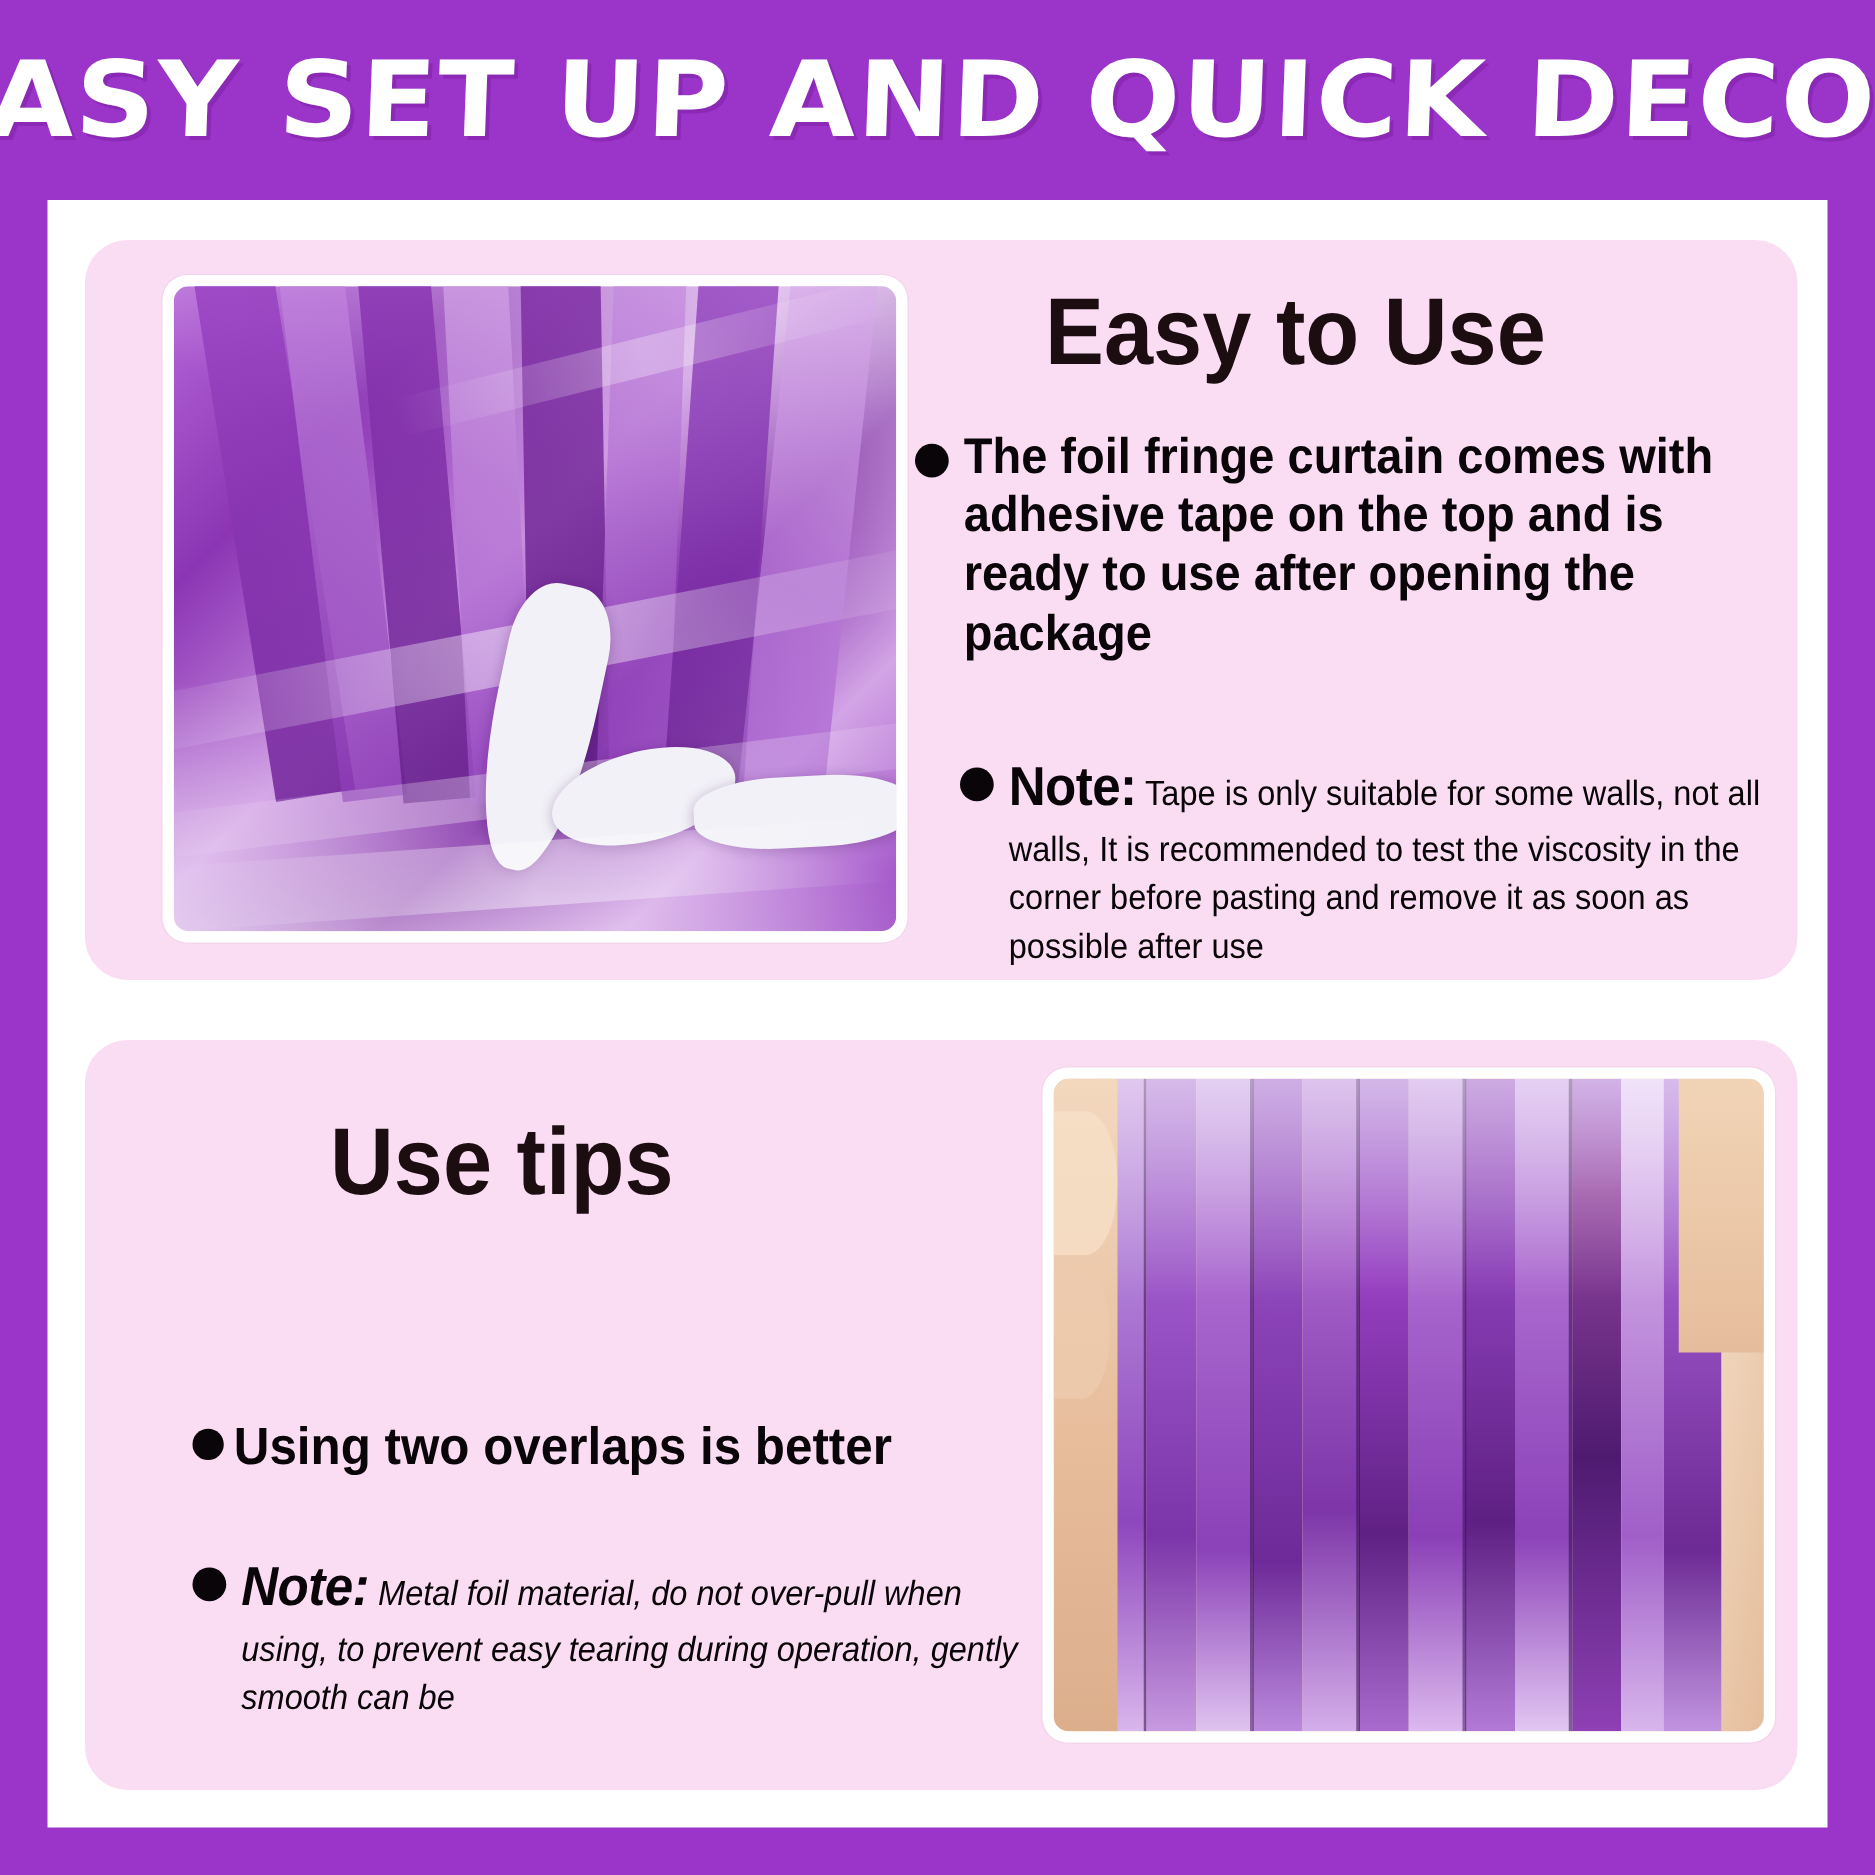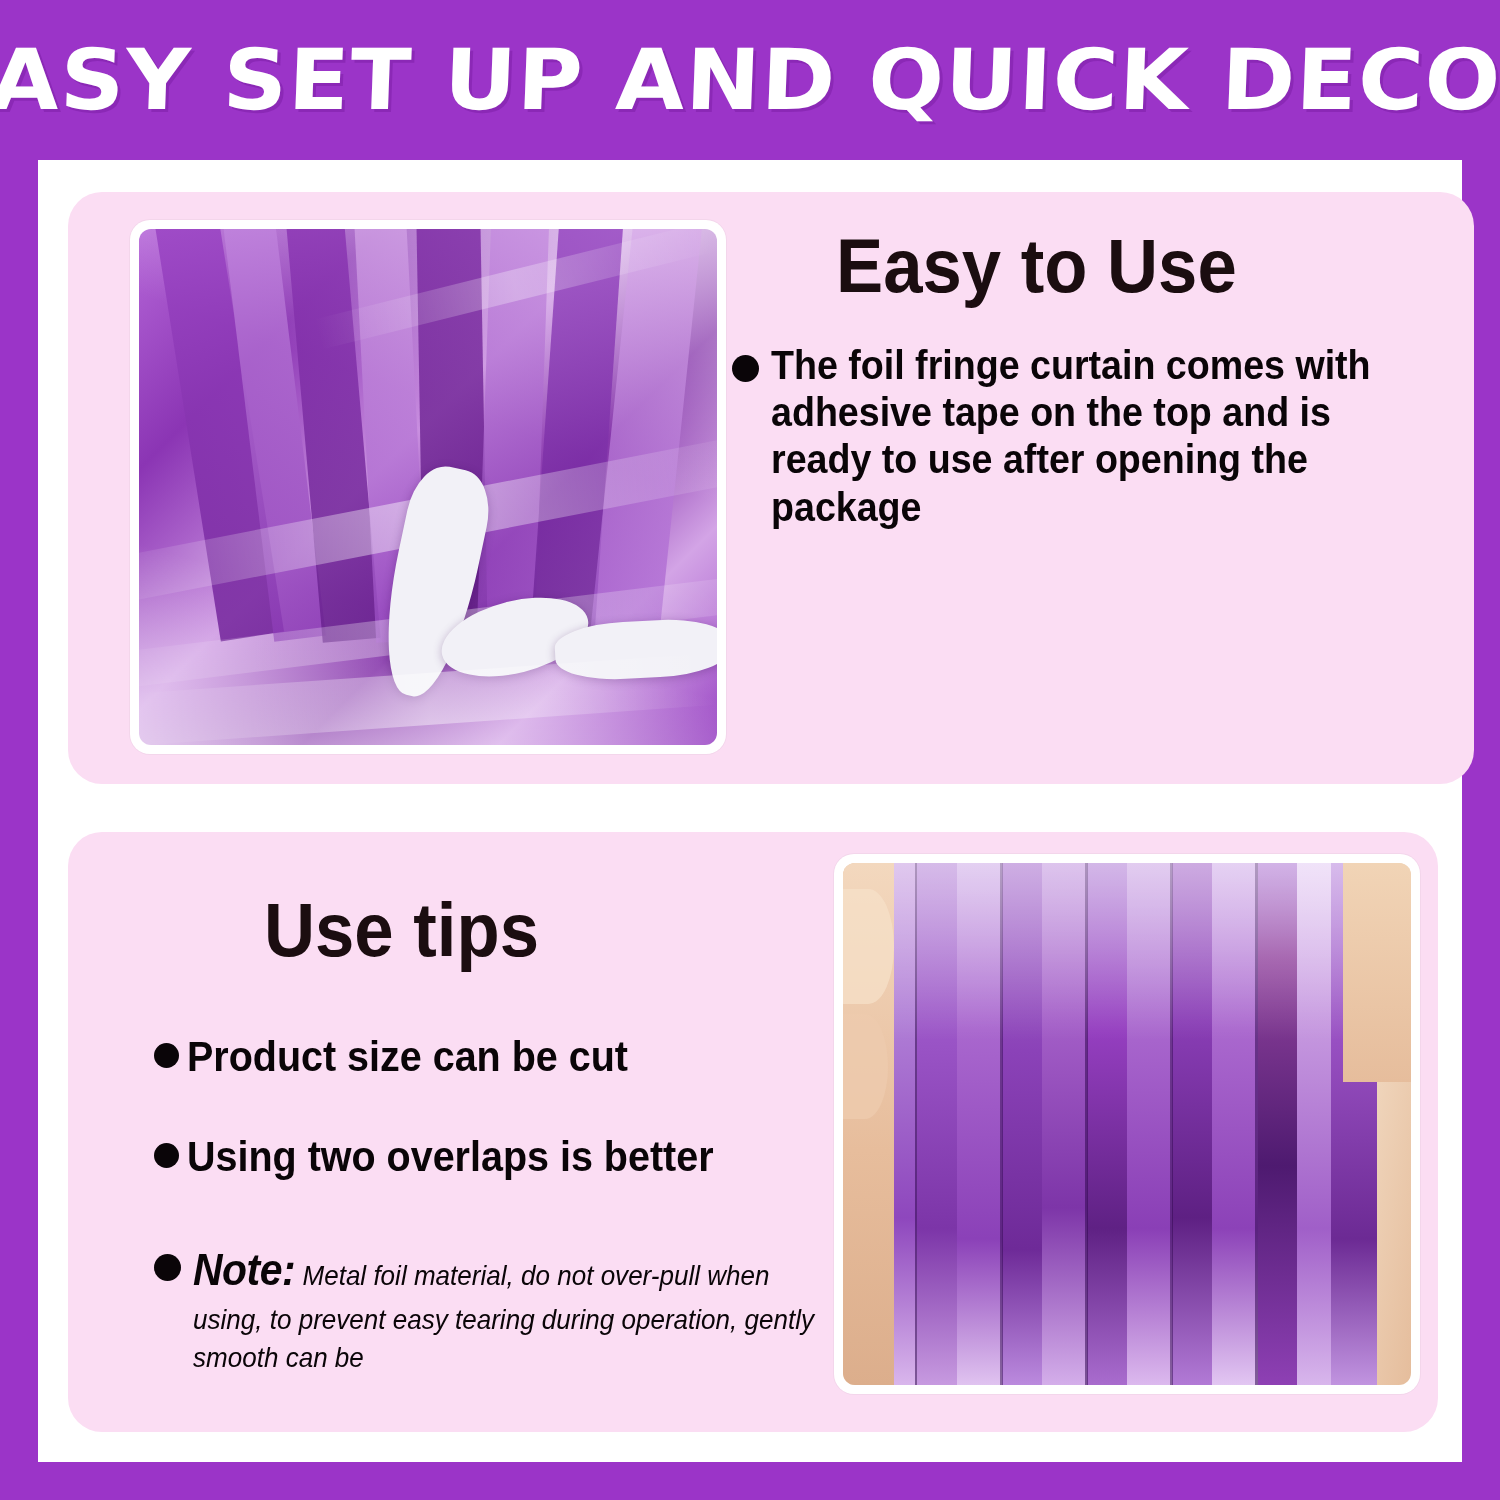--- a/index.html
+++ b/index.html
@@ -61,21 +61,20 @@
   .card {
     position: absolute;
     background: #fbddf3;
     border-radius: 34px;
   }
   #card-easy {
     left: 30px;
     top: 32px;
     width: 1370px;
     height: 592px;
-    padding-left: 36px;
   }
   #card-tips {
     left: 30px;
     top: 672px;
     width: 1370px;
     height: 600px;
   }
 
   
   .photo-frame {
@@ -266,30 +265,30 @@
         </div>
       </div>
 
       <div class="heading" id="heading-easy">Easy to Use</div>
 
       <div class="bullet-row" id="bullet-easy-1">
         <span class="bullet-dot"></span>
         <span class="bullet-text">The foil fringe curtain comes with adhesive tape on the top and is ready to use after opening the package</span>
       </div>
 
+      <div id="note-easy">
+        <span class="bullet-dot"></span>
+        <span class="note-body"><span class="note-label">Note:</span> <span>Tape is only suitable for some walls, not all walls, It is recommended to test the viscosity in the corner before pasting and remove it as soon as possible after use</span></span>
+      </div>
     </div>
 
     <div class="card" id="card-tips">
 
       <div class="heading" id="heading-tips">Use tips</div>
 
-      <div class="bullet-row" id="bullet-tips-1">
-        <span class="bullet-dot sm"></span>
-        <span class="bullet-text">Product size can be cut</span>
-      </div>
 
       <div class="bullet-row" id="bullet-tips-2">
         <span class="bullet-dot sm"></span>
         <span class="bullet-text">Using two overlaps is better</span>
       </div>
 
       <div id="note-tips">
         <span class="bullet-dot"></span>
         <span class="note-body"><span class="note-label">Note:</span> <span>Metal foil material, do not over-pull when using, to prevent easy tearing during operation, gently smooth can be</span></span>
       </div>

